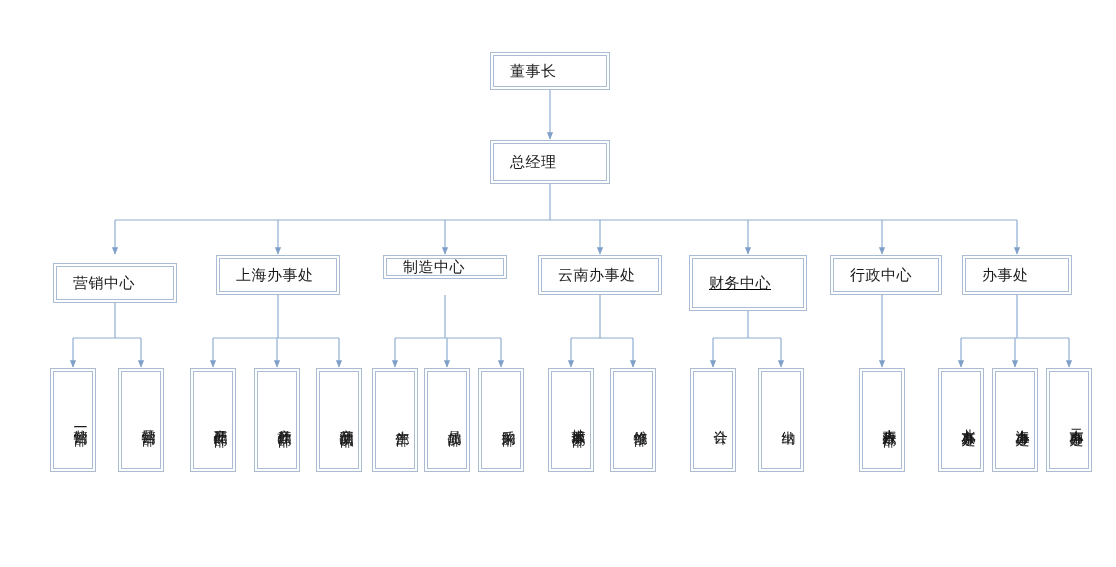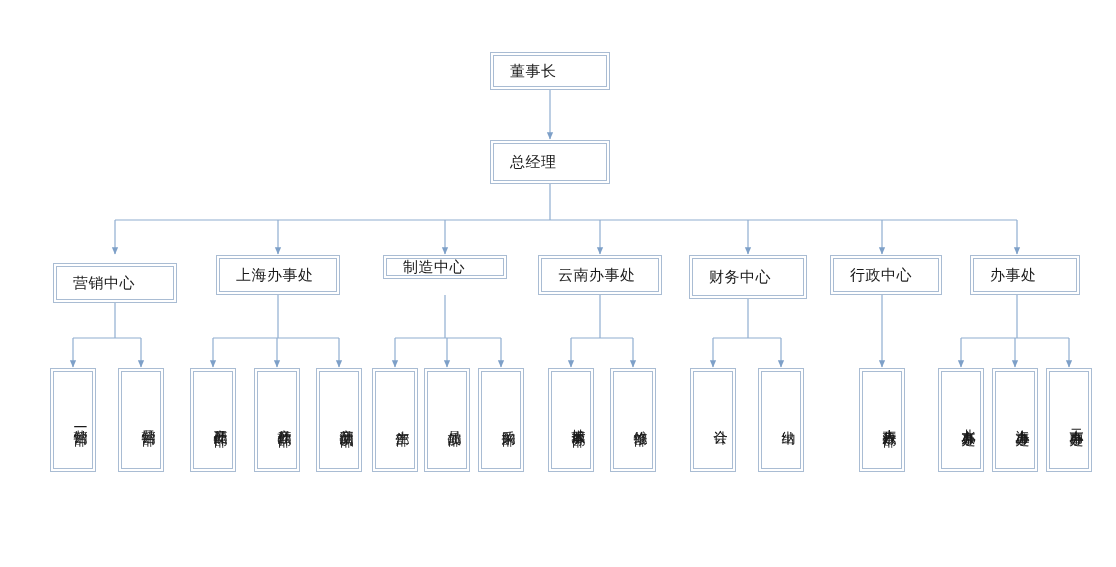--- a/index.html
+++ b/index.html
@@ -144,31 +144,31 @@
       <div class="node level2" style="left: 383px; top: 255px; width: 124px; height: 24px;">
         <div class="inner">
           <span class="label">制造中心</span>
         </div>
       </div>
       <div class="node level2" style="left: 538px; top: 255px; width: 124px; height: 40px;">
         <div class="inner">
           <span class="label">云南办事处</span>
         </div>
       </div>
-      <div class="node level2" style="left: 689px; top: 255px; width: 118px; height: 44px;">
+      <div class="node level2" style="left: 689px; top: 255px; width: 118px; height: 56px; text-decoration: underline;">
         <div class="inner">
           <span class="label">财务中心</span>
         </div>
       </div>
       <div class="node level2" style="left: 830px; top: 255px; width: 112px; height: 40px;">
         <div class="inner">
           <span class="label">行政中心</span>
         </div>
       </div>
-      <div class="node level2" style="left: 962px; top: 255px; width: 110px; height: 40px; margin-left: 8px;">
+      <div class="node level2" style="left: 962px; top: 255px; width: 110px; height: 40px;">
         <div class="inner">
           <span class="label">办事处</span>
         </div>
       </div>
       <div class="node level3" style="left: 50px; top: 368px; width: 46px; height: 104px;">
         <div class="inner">
           <span class="label">营销一部</span>
         </div>
       </div>
       <div class="node level3" style="left: 118px; top: 368px; width: 46px; height: 104px;">

